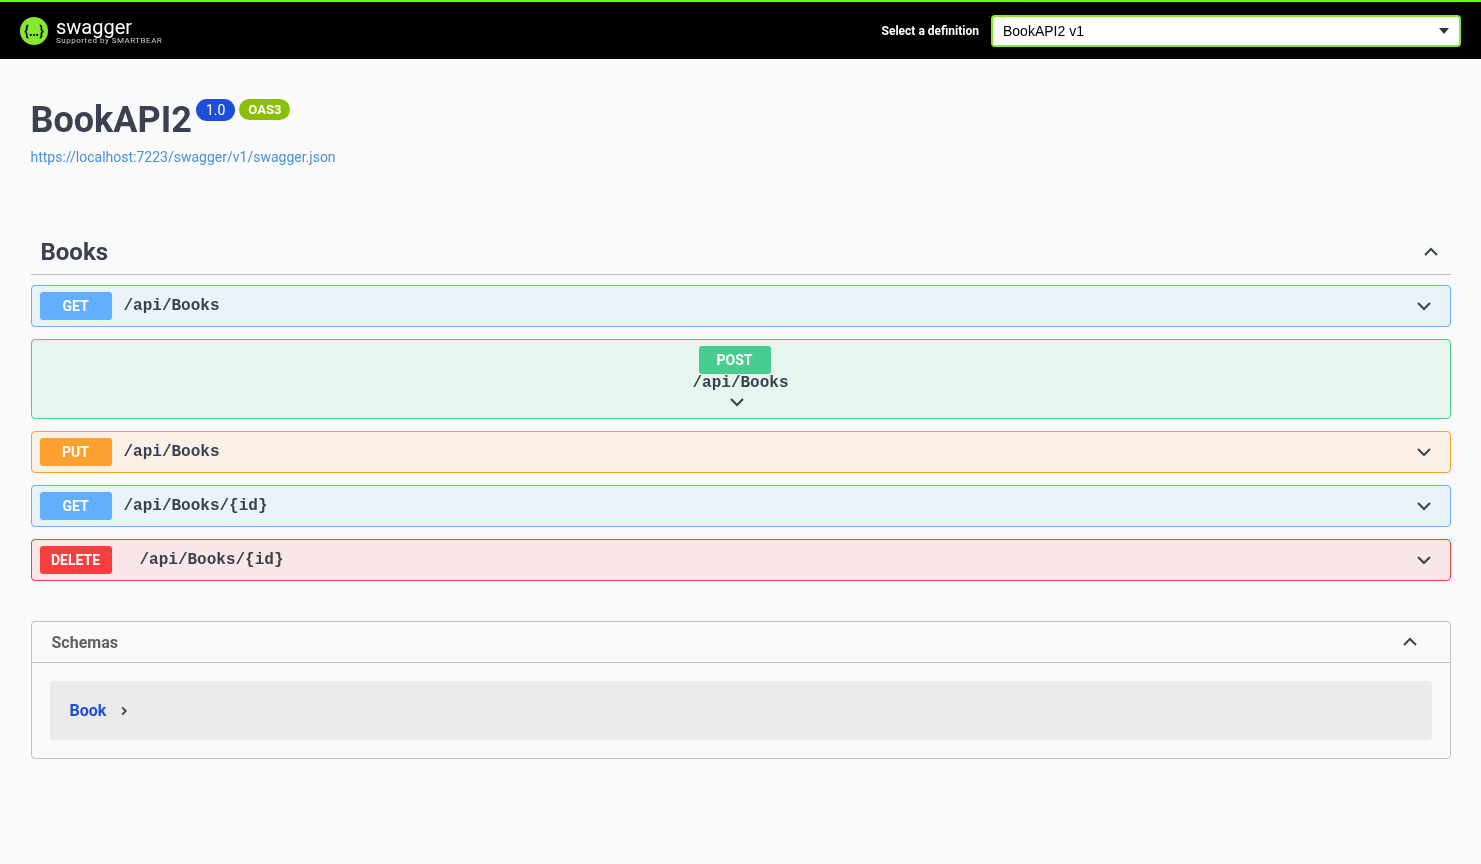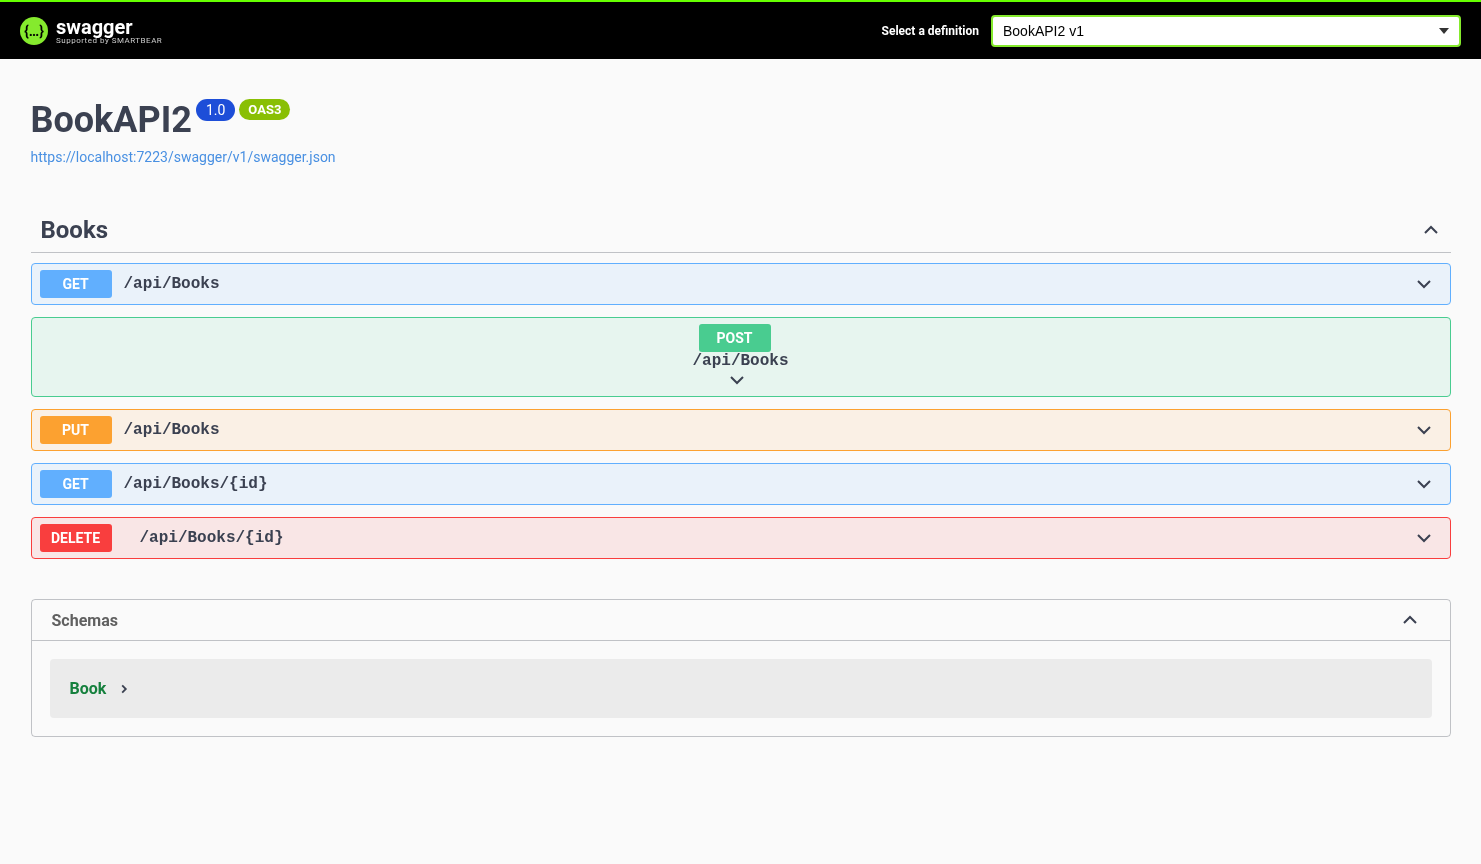--- a/index.html
+++ b/index.html
@@ -44,21 +44,21 @@
       font-size: 14px;
     }
     .swagger-text {
       display: flex;
       flex-direction: column;
       line-height: 1;
     }
     .swagger-title {
       color: #fff;
       font-size: 20px;
-      font-weight: 700;
+      font-weight: 400;
     }
     .swagger-sub {
       color: #ccc;
       font-size: 8px;
       text-align: right;
       letter-spacing: 0.5px;
     }
     .topbar-right {
       display: flex;
       align-items: center;
@@ -133,21 +133,21 @@
       vertical-align: super;
     }
     .api-link {
       color: #4990e2;
       font-size: 14px;
       text-decoration: none;
       margin-top: 8px;
       display: inline-block;
     }
     .tag-section {
-      margin-top: 50px;
+      margin-top: 72px;
     }
     .tag-header {
       display: flex;
       justify-content: space-between;
       align-items: center;
       border-bottom: 1px solid rgba(59, 65, 81, 0.3);
       padding-bottom: 8px;
       cursor: pointer;
     }
     .tag-name {
@@ -241,21 +241,21 @@
       padding: 20px;
       border-radius: 4px;
       display: flex;
       align-items: center;
       gap: 12px;
       cursor: pointer;
     }
     .schema-name {
       font-size: 16px;
       font-weight: 700;
-      color: #15803d;
+      color: #1d4ed8;
     }
   </style>
 </head>
 <body>
 
 <div class="topbar">
   <div class="topbar-left">
     <div class="swagger-logo">
       <div class="swagger-icon">{…}</div>
       <div class="swagger-text">

